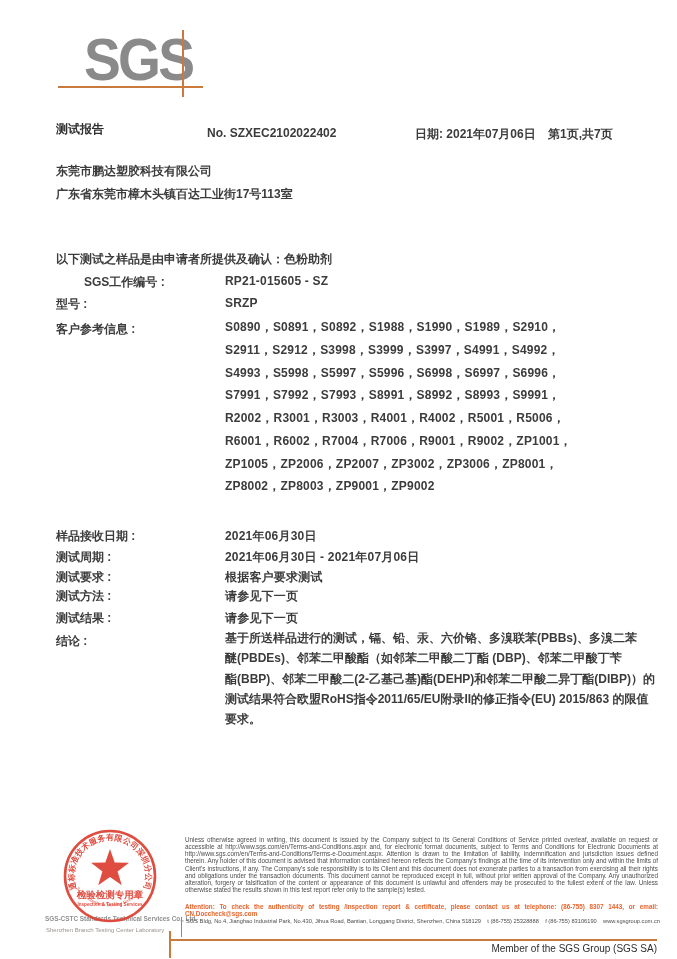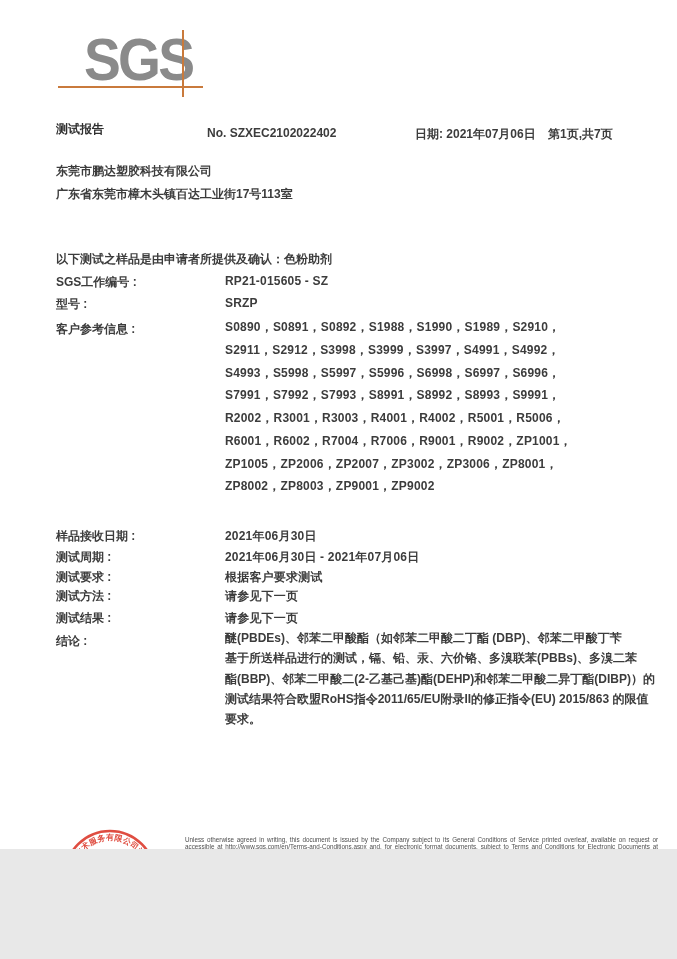--- a/index.html
+++ b/index.html
@@ -1,16 +1,16 @@
 <!DOCTYPE html>
 <html><head>
 <meta charset="utf-8">
 <style>
   html,body{margin:0;padding:0;background:#e8e8e8;}
-  .page{position:relative;width:677px;height:849px;background:#ffffff;overflow:hidden;
+  .page{position:relative;width:677px;height:959px;background:#ffffff;overflow:hidden;
         font-family:"Liberation Sans","DejaVu Sans",sans-serif;color:#3c3c3c;}
   
   .logo-text{position:absolute;left:84px;top:30px;font-size:60px;font-weight:bold;color:#8a8a8a;
              letter-spacing:-3px;transform:scaleX(.92);transform-origin:left top;line-height:1;}
   .logo-hline{position:absolute;left:58px;top:86px;width:145px;height:2px;background:#c97a3c;}
   .logo-vline{position:absolute;left:182px;top:30px;width:2px;height:67px;background:#c97a3c;}
   
   .title{position:absolute;left:56px;top:121px;font-size:12px;font-weight:bold;color:#2f2f2f;}
   .hno{position:absolute;left:207px;top:126px;font-size:12px;font-weight:bold;}
   .hdate{position:absolute;left:415px;top:126px;font-size:12px;font-weight:bold;}
@@ -54,21 +54,21 @@
   <div class="hno">No. SZXEC2102022402</div>
   <div class="hdate">日期: 2021年07月06日</div>
   <div class="hpage">第1页,共7页</div>
 
   <div class="line" style="left:56px;top:163px;">东莞市鹏达塑胶科技有限公司</div>
   <div class="line" style="left:56px;top:186px;">广东省东莞市樟木头镇百达工业街17号113室</div>
 
   <div class="line" style="left:56px;top:251px;">以下测试之样品是由申请者所提供及确认：色粉助剂</div>
 
   <div>
-    <span class="lab" style="top:274px;">SGS工作编号 :</span>
+    <span class="lab" style="top:274px;margin-left:28px;">SGS工作编号 :</span>
     <span class="val" style="top:274px;">RP21-015605 - SZ</span>
   </div>
   <div>
     <span class="lab" style="top:296px;">型号 :</span>
     <span class="val" style="top:296px;">SRZP</span>
   </div>
 
   <span class="lab" style="top:321px;">客户参考信息 :</span>
   <div class="reflist">
     <div>S0890，S0891，S0892，S1988，S1990，S1989，S2910，</div>
@@ -97,22 +97,22 @@
     <span class="lab" style="top:588px;">测试方法 :</span>
     <span class="val" style="top:588px;">请参见下一页</span>
   </div>
   <div>
     <span class="lab" style="top:610px;">测试结果 :</span>
     <span class="val" style="top:610px;">请参见下一页</span>
   </div>
 
   <span class="lab" style="top:633px;">结论 :</span>
   <div class="conc">
+    <div>基于所送样品进行的测试，镉、铅、汞、六价铬、多溴联苯(PBBs)、多溴二苯</div>
     <div>醚(PBDEs)、邻苯二甲酸酯（如邻苯二甲酸二丁酯 (DBP)、邻苯二甲酸丁苄</div>
-    <div>基于所送样品进行的测试，镉、铅、汞、六价铬、多溴联苯(PBBs)、多溴二苯</div>
     <div>酯(BBP)、邻苯二甲酸二(2-乙基己基)酯(DEHP)和邻苯二甲酸二异丁酯(DIBP)）的</div>
     <div>测试结果符合欧盟RoHS指令2011/65/EU附录II的修正指令(EU) 2015/863 的限值</div>
     <div>要求。</div>
   </div>
 
   <div class="entity1">SGS-CSTC Standards Technical Services Co., Ltd.</div>
   <div class="entity2">Shenzhen Branch Testing Center Laboratory</div>
 
   <svg class="stamp" viewBox="0 0 96 96">
     <circle cx="48" cy="48" r="45" fill="none" stroke="#dd4033" stroke-width="2.6"></circle>

